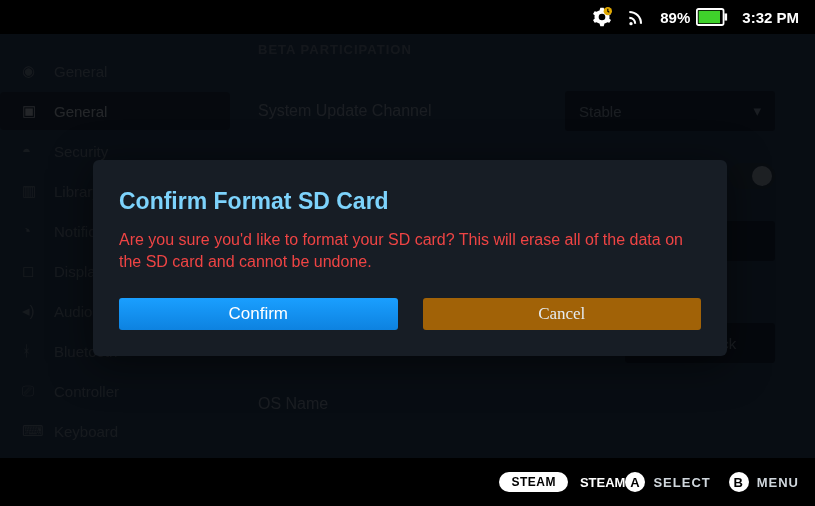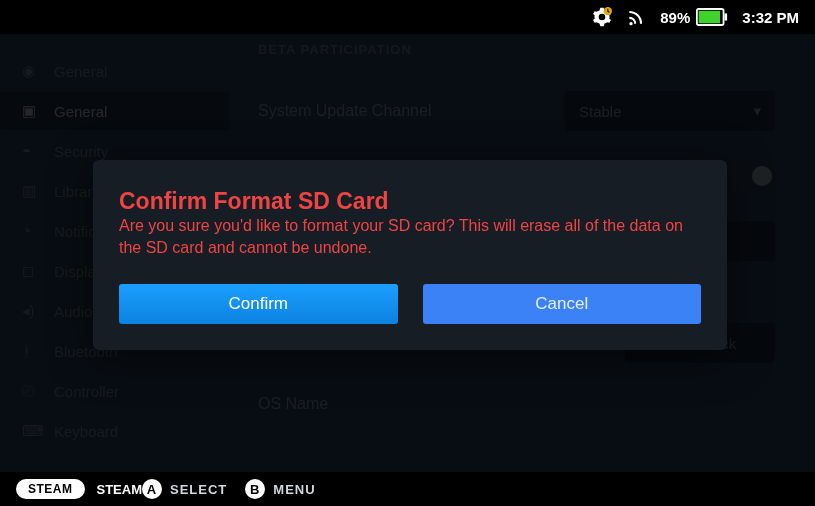--- a/index.html
+++ b/index.html
@@ -87,48 +87,49 @@
     position: absolute;
     left: 93px; top: 160px;
     width: 634px;
     background: #171d25;
     border-radius: 6px;
     padding: 28px 26px 26px 26px;
     z-index: 20;
     box-shadow: 0 8px 40px rgba(0,0,0,0.5);
   }
   .dialog h2 {
-    font-size: 23px; font-weight: 700; color: #ef4444; 
+    font-size: 23px; font-weight: 700; color: #7dd3fc; margin-bottom: 14px;
   }
   .dialog p {
     font-size: 16px; line-height: 1.35; color: #ef4444; margin-bottom: 26px;
   }
   .dialog-buttons {
     display: flex; gap: 25px;
   }
   .btn {
-    flex: 1; height: 40px;
+    flex: 1; height: 32px;
     display: flex; align-items: center; justify-content: center;
     font-size: 17px; border-radius: 3px; cursor: pointer;
     user-select: none;
   }
   .btn-primary {
     background: linear-gradient(180deg,#1a9fff,#0d82e0);
     color: #fff;
   }
   .btn-secondary {
-    background: #3b82f6;
+    background: #a16207;
     color: #e5ecf2;
+    font-family: Liberation Serif, serif;
   }
 
   
   .footer {
-    position: absolute; left:0; right:0; bottom:0; height:34px;
+    position: absolute; left:0; right:0; bottom:0; height:48px;
     background: #000;
-    display:flex; align-items:center; justify-content:flex-start;
+    display:flex; align-items:center; justify-content:flex-end;
     padding: 0 16px;
     font-size: 13px; font-weight:600;
     z-index: 25;
   }
   .footer-left { display:flex; align-items:center; gap:12px; }
   .steam-pill {
     background:#fff; color:#000; border-radius:12px;
     padding: 3px 12px; font-size:12px; font-weight:800; letter-spacing:0.5px;
   }
   .footer-right { display:flex; align-items:center; gap:18px; }

